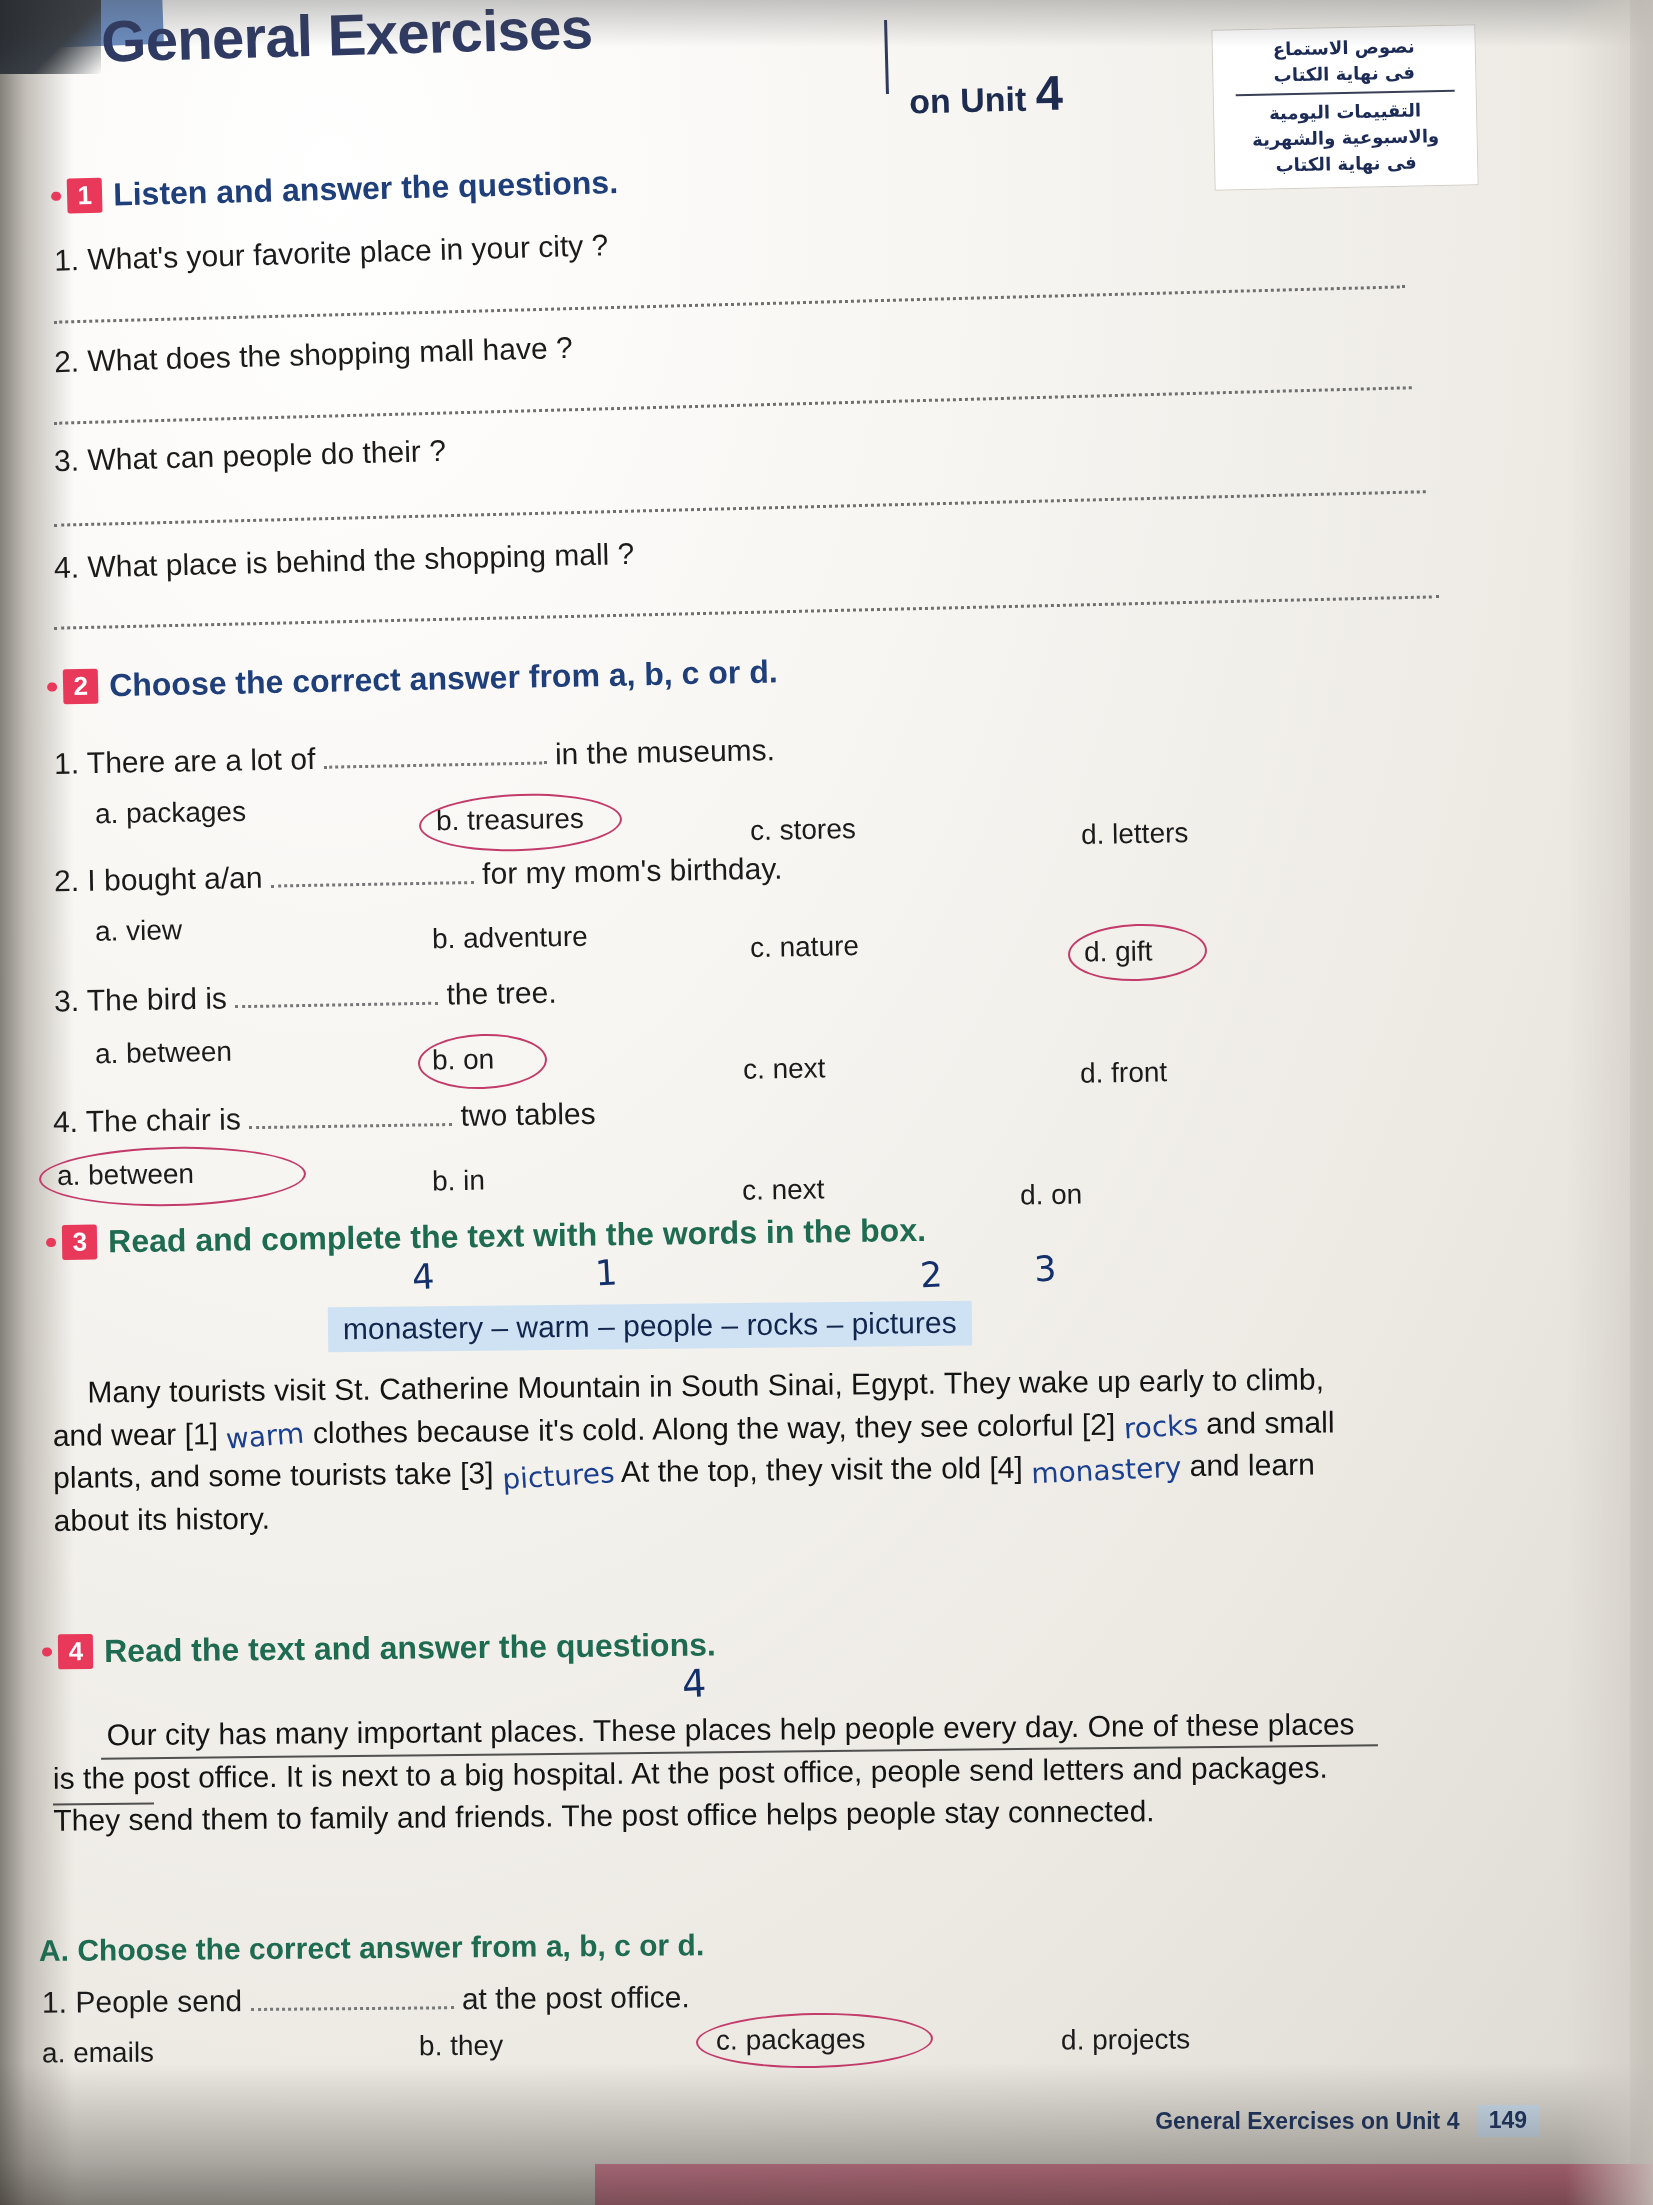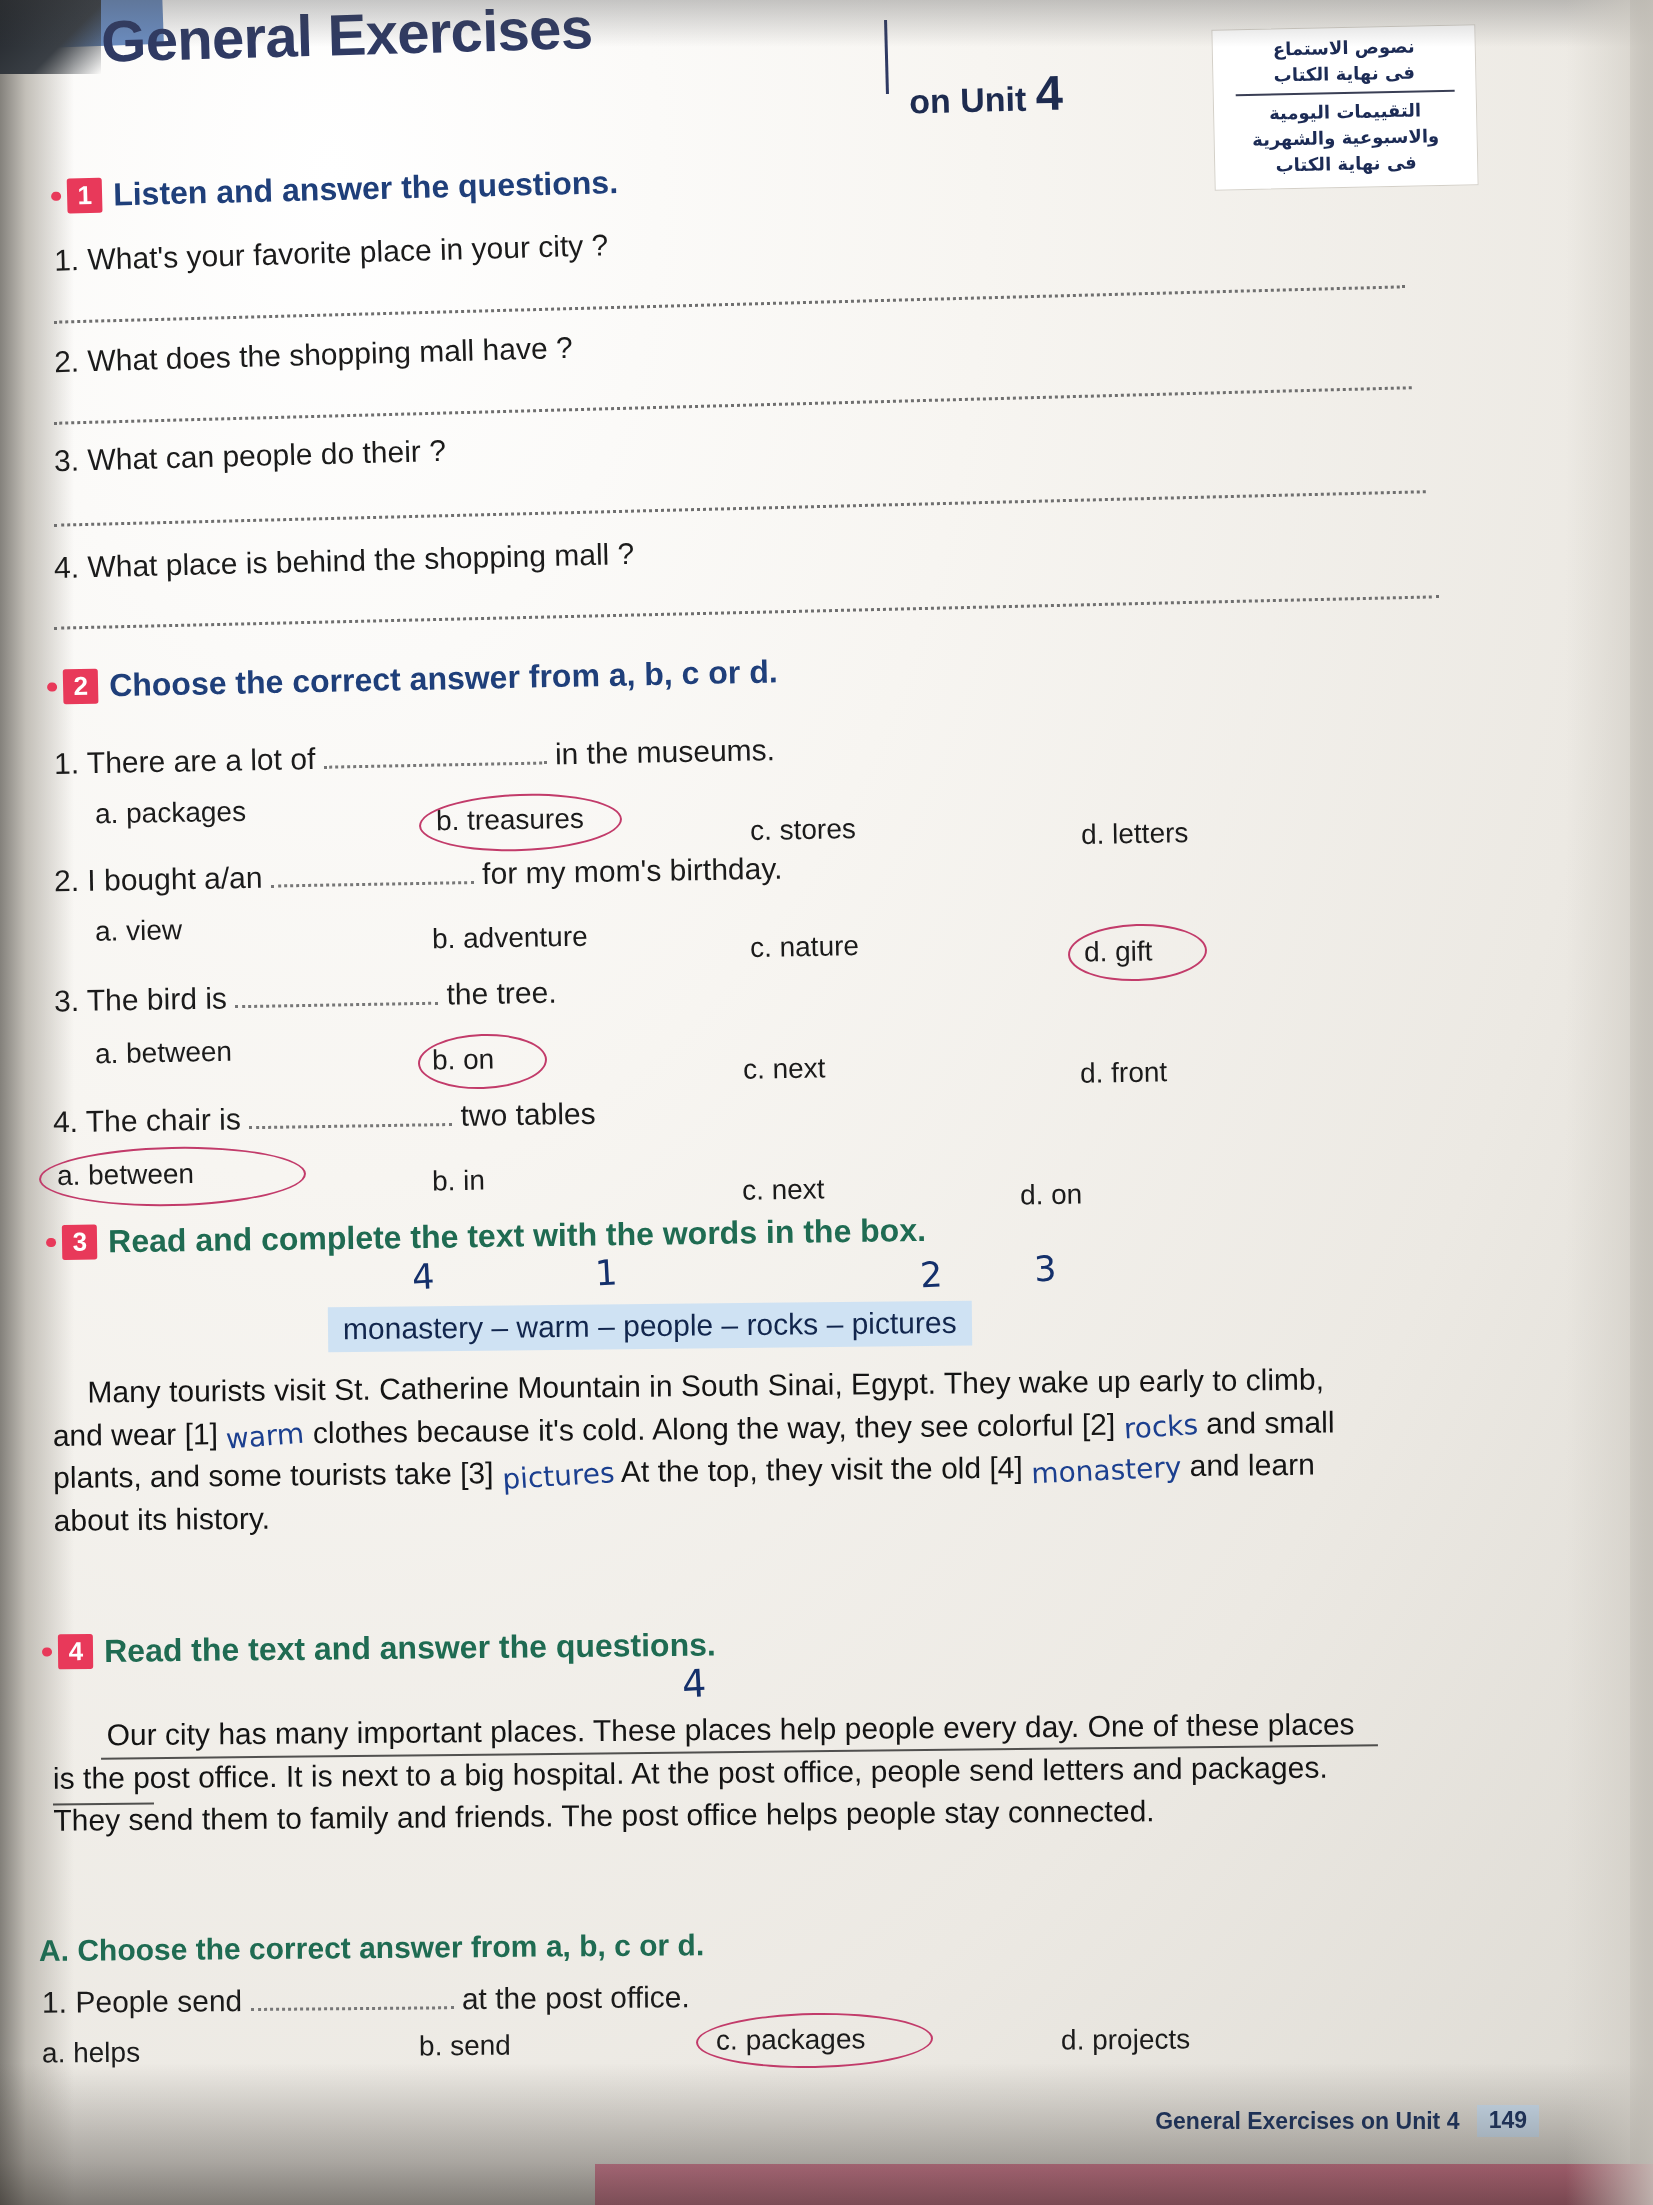--- a/index.html
+++ b/index.html
@@ -284,22 +284,22 @@
 
     <div class="sec-title green" style="left:39px; top:1929px; font-size:30px; transform:rotate(-0.5deg);">
       <span class="txt" style="margin-left:0;">A. Choose the correct answer from a, b, c or d.</span>
     </div>
 
     <div class="q" style="left:42px; top:1983px; transform:rotate(-0.5deg);">
       <span>1. People send</span>
       <span class="blank-inline" style="width:203px;"></span>
       <span>at the post office.</span>
     </div>
-    <div class="opt" style="left:42px; top:2037px; transform:rotate(-0.5deg);">a. helps</div>
-    <div class="opt" style="left:419px; top:2030px; transform:rotate(-0.5deg);">b. send</div>
+    <div class="opt" style="left:42px; top:2037px; transform:rotate(-0.5deg);">a. emails</div>
+    <div class="opt" style="left:419px; top:2030px; transform:rotate(-0.5deg);">b. they</div>
     <div class="opt" style="left:716px; top:2024px; transform:rotate(-0.5deg);">c. packages</div>
     <div class="circle-ans" style="left:696px; top:2013px; width:233px; height:51px; transform:rotate(-1deg);"></div>
     <div class="opt" style="left:1061px; top:2024px; transform:rotate(-0.5deg);">d. projects</div>
 
     <div class="footer">
       <span>General Exercises on Unit 4</span>
       <span class="pg">149</span>
     </div>
 
   </div>

